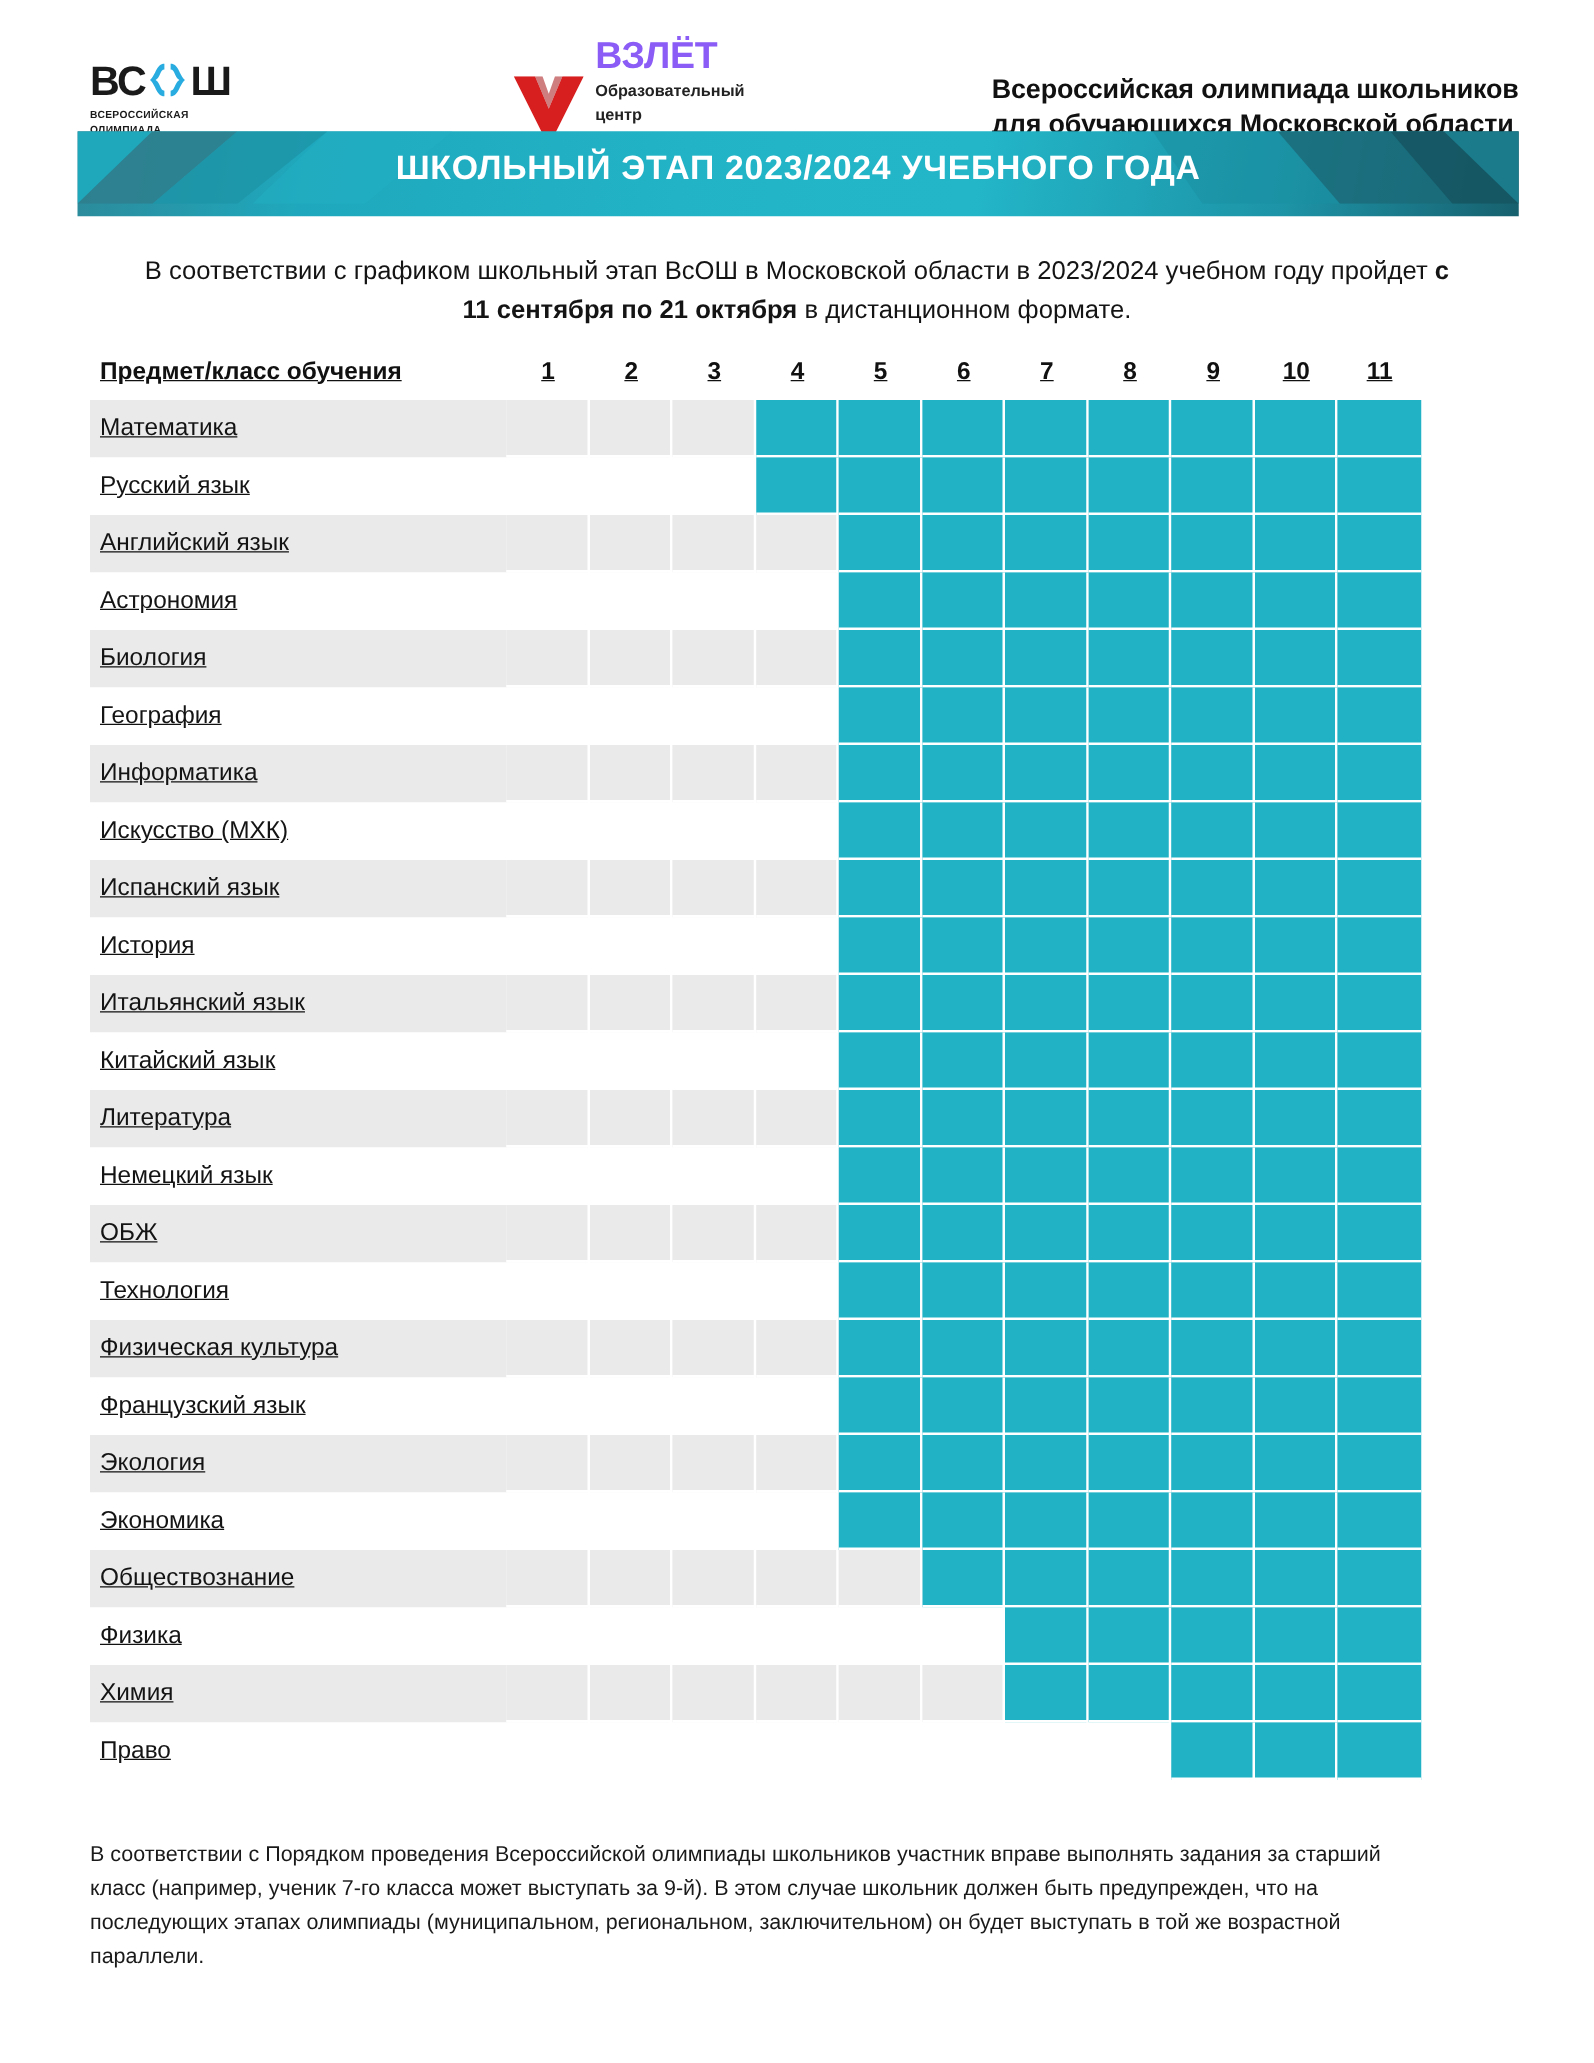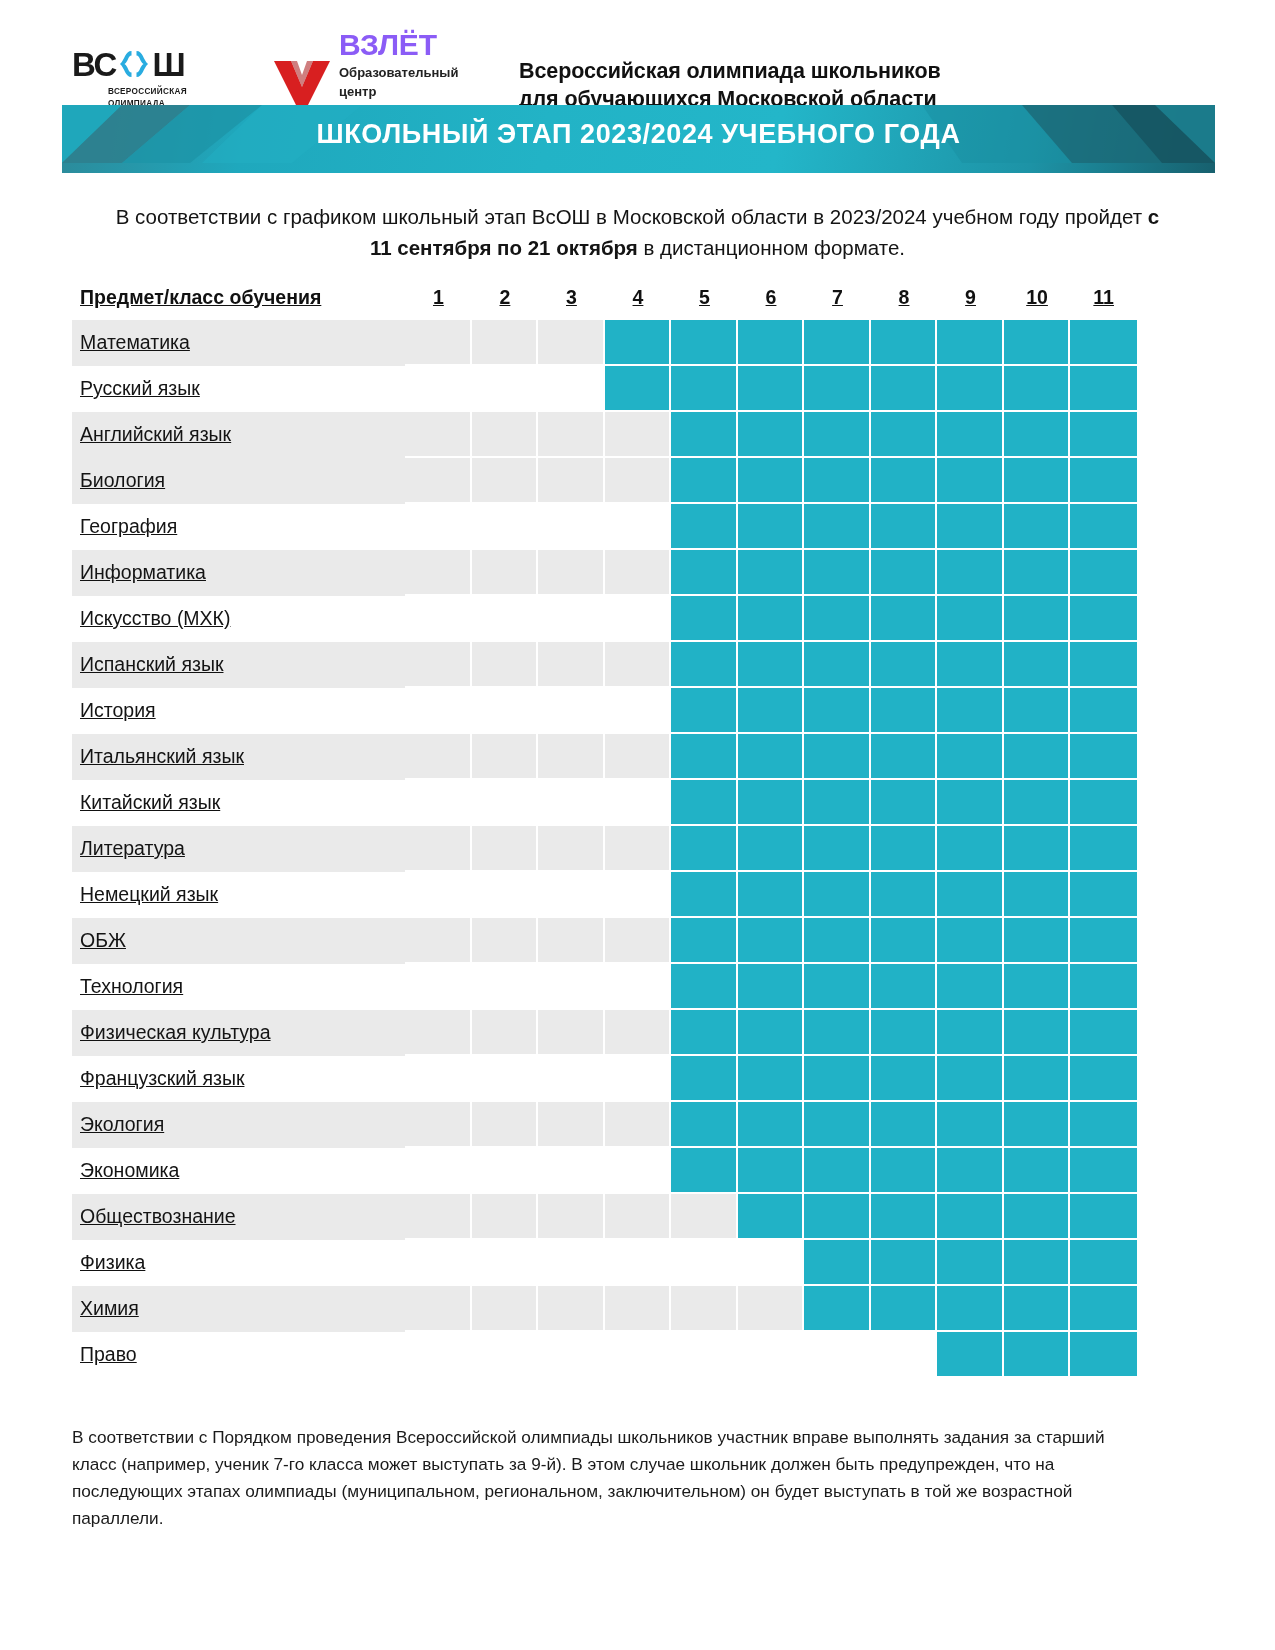--- a/index.html
+++ b/index.html
@@ -21,20 +21,21 @@
     box-sizing: border-box;
   }
 
   
   .header {
     display: flex;
     align-items: center;
     padding: 80px 60px 0 72px;
     height: 90px;
     box-sizing: border-box;
+    justify-content: space-between;
   }
   .logo-vsosh {
     display: flex;
     flex-direction: column;
     justify-content: center;
     width: 150px;
     flex: 0 0 150px;
   }
   .vsosh-mark {
     display: flex;
@@ -54,21 +55,20 @@
     align-items: center;
     margin: 0 1px;
   }
   .vsosh-sub {
     margin-top: 7px;
     font-size: 8.2px;
     font-weight: bold;
     line-height: 1.42;
     color: #1a1a1a;
     letter-spacing: 0.3px;
-    margin-left: 36px;
   }
 
   .logo-vzlet {
     display: flex;
     align-items: center;
     margin-left: 52px;
     width: 215px;
     flex: 0 0 215px;
   }
   .vzlet-v {
@@ -340,20 +340,34 @@
             <td class="cell-off"></td>
             <td class="cell-off"></td>
             <td class="cell-on"></td>
             <td class="cell-on"></td>
             <td class="cell-on"></td>
             <td class="cell-on"></td>
             <td class="cell-on"></td>
             <td class="cell-on"></td>
             <td class="cell-on last-col"></td>
           </tr>
+          <tr class="even">
+            <td class="subject">Астрономия</td>
+            <td class="cell-off"></td>
+            <td class="cell-off"></td>
+            <td class="cell-off"></td>
+            <td class="cell-off"></td>
+            <td class="cell-on"></td>
+            <td class="cell-on"></td>
+            <td class="cell-on"></td>
+            <td class="cell-on"></td>
+            <td class="cell-on"></td>
+            <td class="cell-on"></td>
+            <td class="cell-on last-col"></td>
+          </tr>
           <tr class="odd">
             <td class="subject">Биология</td>
             <td class="cell-off"></td>
             <td class="cell-off"></td>
             <td class="cell-off"></td>
             <td class="cell-off"></td>
             <td class="cell-on"></td>
             <td class="cell-on"></td>
             <td class="cell-on"></td>
             <td class="cell-on"></td>

